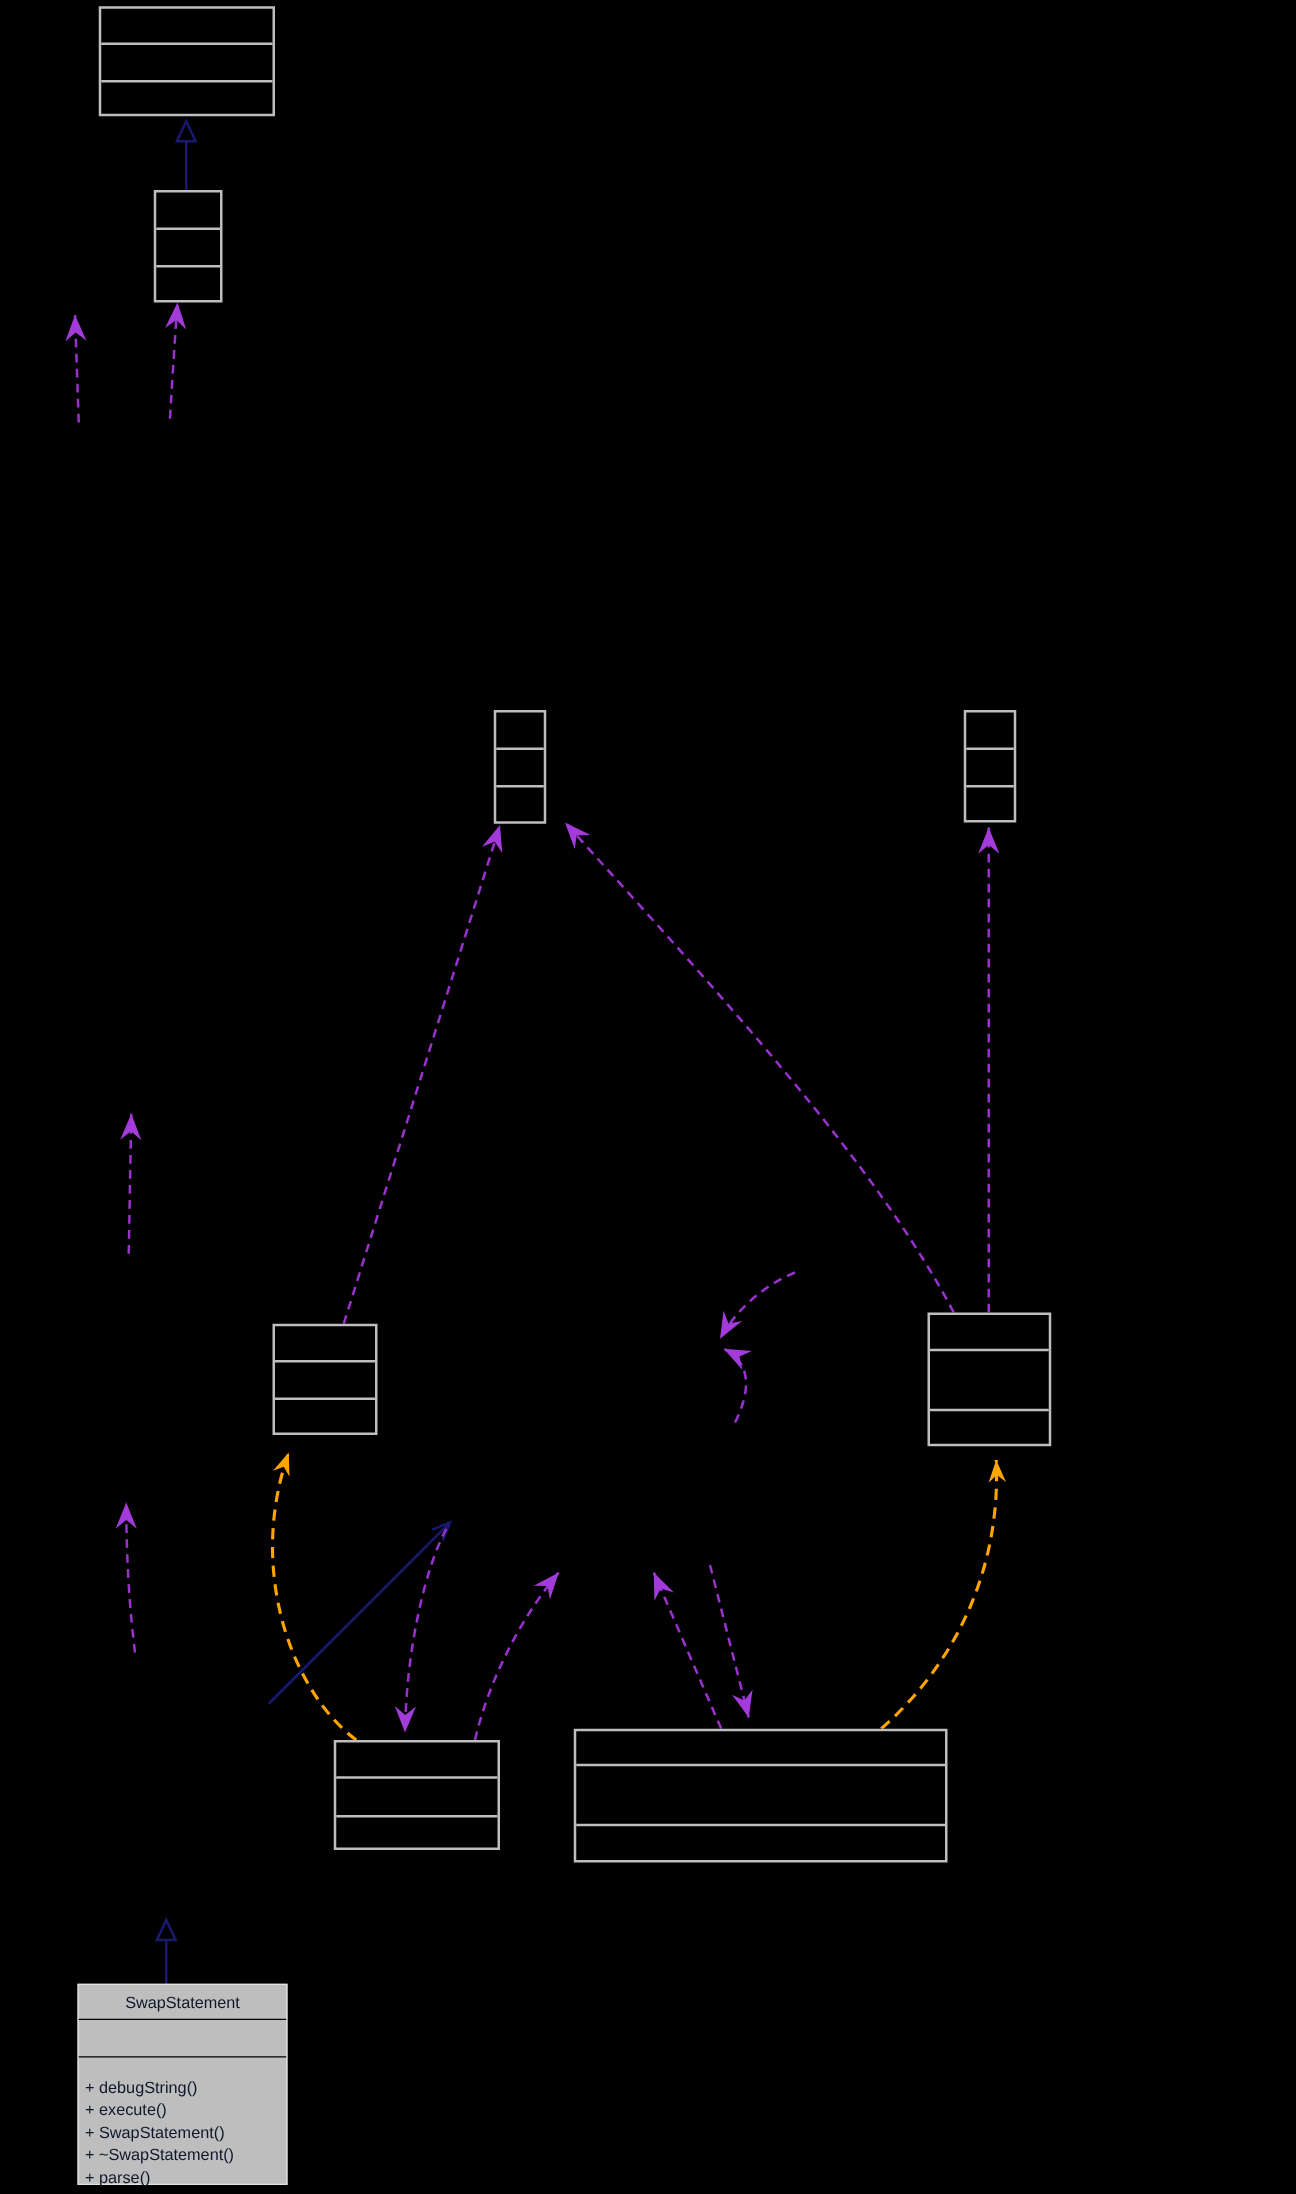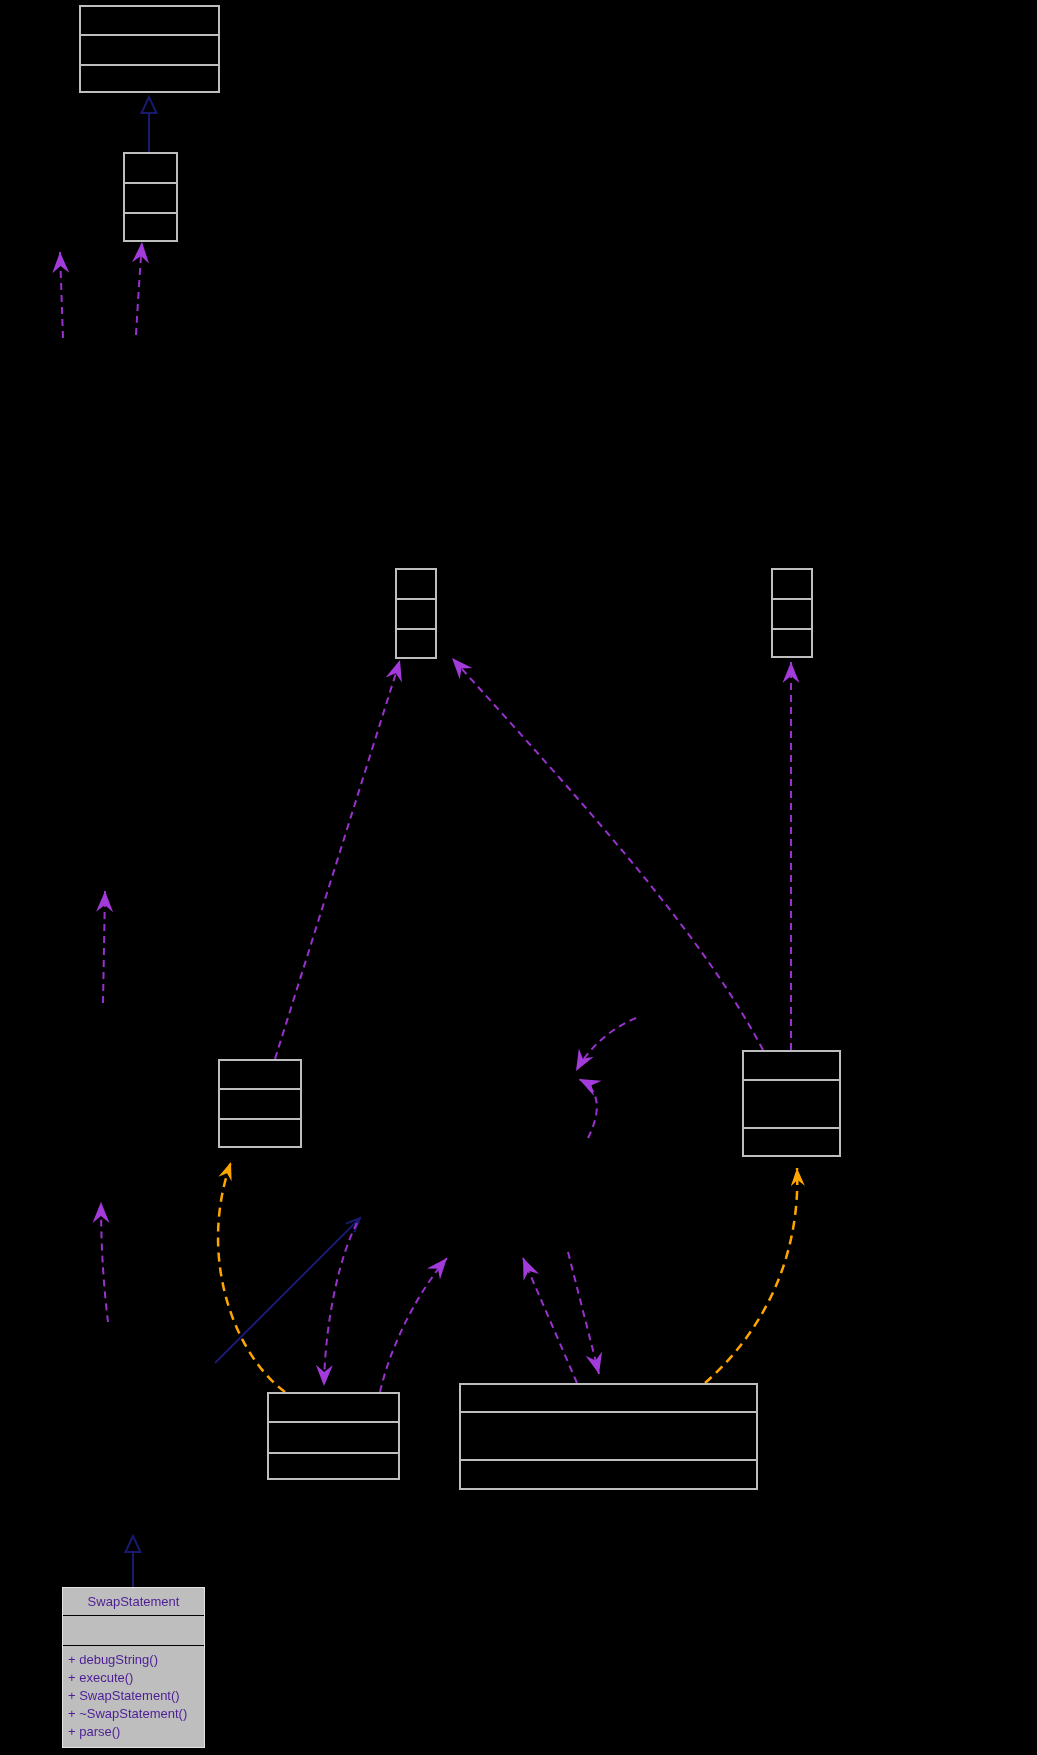--- a/index.html
+++ b/index.html
@@ -17,37 +17,37 @@
     box-sizing:border-box;
     background:#000;
   }
   .node i{
     position:absolute;left:0;right:0;height:0;
     border-top:2px solid #BEBEBE;
     display:block;
   }
   .main-node{
     position:absolute;
-    left:62px;top:1587px;width:143px;height:161px;
+    left:62px;top:1587px;width:168px;height:161px;
     background:#BEBEBE;
     border:1px solid #E2E2E2;
     box-sizing:border-box;
-    color:#4c1d95;
+    color:#0f172a;
     font-size:13px;
   }
   .main-node .title{
     height:27px;line-height:27px;
     text-align:center;
     border-bottom:1px solid #000;
   }
   .main-node .fields{
     height:29px;
     border-bottom:1px solid #000;
   }
-  .main-node .methods{padding:5px 0 0 5px;}
+  .main-node .methods{padding:5px 0 0 5px;margin-top:10px;}
   .main-node .methods div{line-height:18px;white-space:nowrap;}
 </style>
 </head>
 <body>
 
 <div id="canvas">
 
   <svg id="edges" width="1037" height="1755" viewBox="0 0 1037 1755">
     <defs>
       <marker id="mPurple" markerUnits="userSpaceOnUse" markerWidth="30" markerHeight="26" viewBox="-25 -13 30 26" refX="0" refY="0" orient="auto" overflow="visible">

